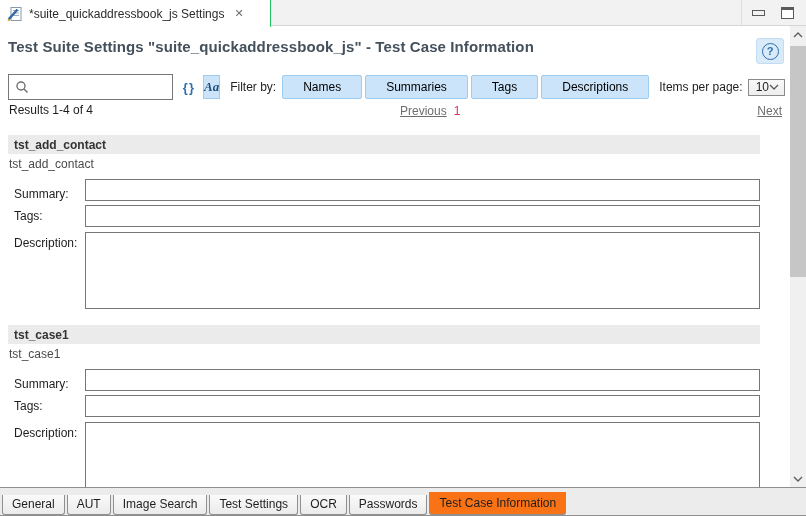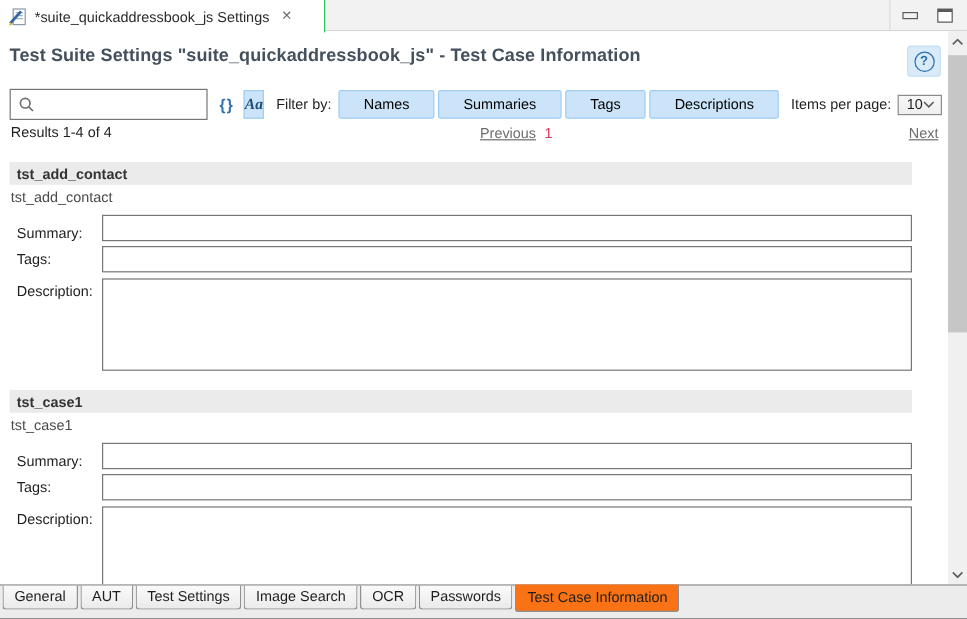--- a/index.html
+++ b/index.html
@@ -59,21 +59,21 @@
   .field-row.summary { margin-top:7px;align-items:flex-end; }
   .field-row.tags { margin-top:4px; }
   .field-row.desc { margin-top:5px; }
   .field-label { width:77px; padding-left:6px; padding-top:4px; white-space:nowrap; }
   .field-row input[type=text] { flex:1; height:22px; border:1px solid #767676; padding:0 5px; font-family:inherit; font-size:12px; outline:none; }
   .field-row textarea { flex:1; border:1px solid #767676; resize:none; font-family:inherit; font-size:12px; outline:none; padding:2px 5px; }
   .ta-1 { height:77px; }
   .ta-2 { height:68px; }
 
   
-  .bottom-bar { position:absolute; left:0; right:0; bottom:0; height:29px; background:#ececec; border-top:1px solid #8f8f8f; border-bottom:1px solid #8f8f8f; display:flex; align-items:flex-start; padding-left:2px; z-index:6; }
+  .bottom-bar { position:absolute; left:0; right:0; bottom:0; height:29px; background:#ececec; border-top:1px solid #8f8f8f; border-bottom:1px solid #8f8f8f; display:flex; align-items:flex-end; padding-left:2px; z-index:6; }
   .btab { background:linear-gradient(#fafafa,#ebebeb); border:1px solid #909090; border-top:none; border-radius:0 0 3px 3px; padding:2px 9px 3px; margin-right:2px; white-space:nowrap; cursor:pointer; }
   .btab.active { background:#f97316; margin-top:-1px; padding-top:4px; padding-bottom:4px; border-radius:0 0 3px 3px; position:relative; z-index:2; }
 
   svg { display:block; }
 </style>
 </head>
 <body>
 
 <div class="app">
 
@@ -193,20 +193,20 @@
     <span class="sb-arrow sb-down">
       <svg width="10" height="6" viewBox="0 0 10 6">
           <polyline points="1,1 5,5 9,1" fill="none" stroke="#5f5f5f" stroke-width="1.4"></polyline>
         </svg>
     </span>
   </div>
 
   <div class="bottom-bar">
     <span class="btab">General</span>
     <span class="btab">AUT</span>
+    <span class="btab">Image Search</span>
     <span class="btab">Test Settings</span>
-    <span class="btab">Image Search</span>
     <span class="btab">OCR</span>
     <span class="btab">Passwords</span>
     <span class="btab active">Test Case Information</span>
   </div>
 
 </div>
 
 </body></html>

